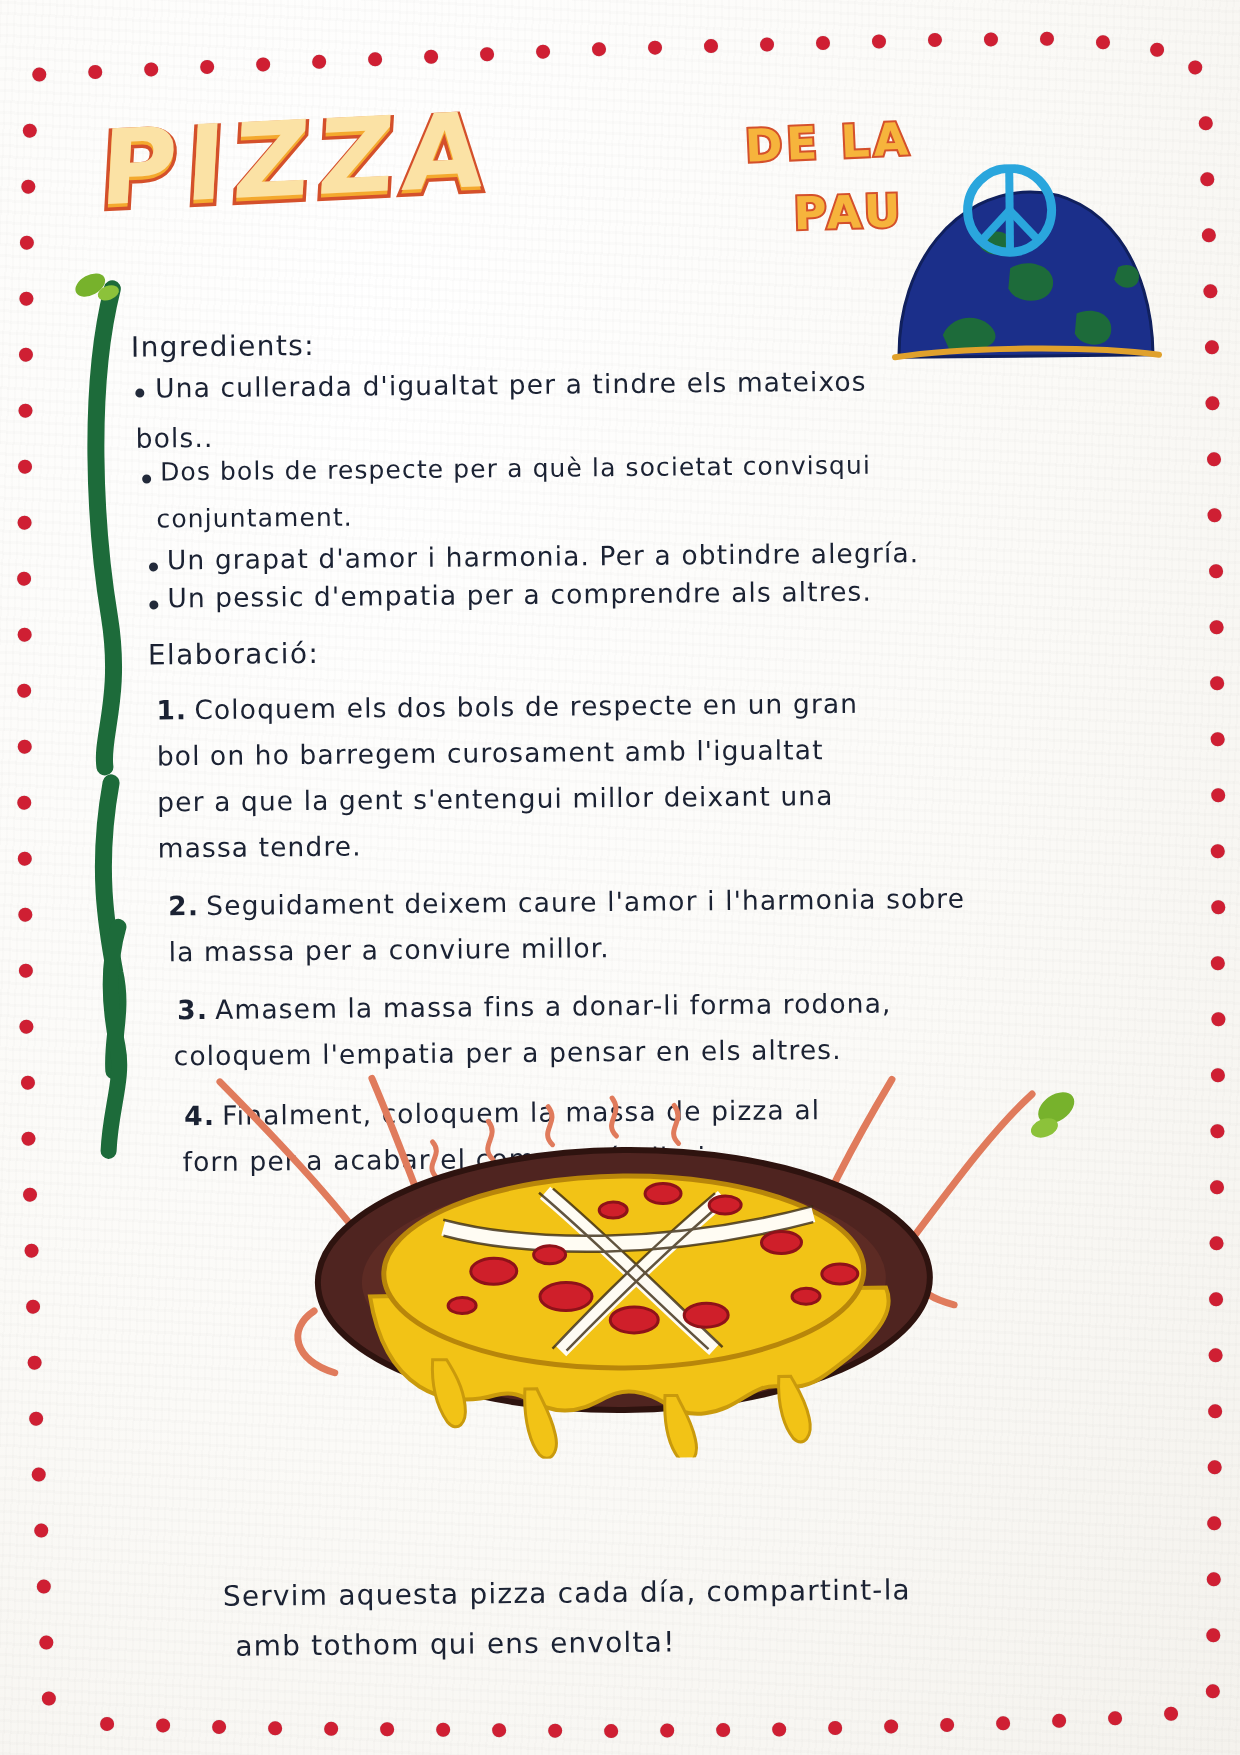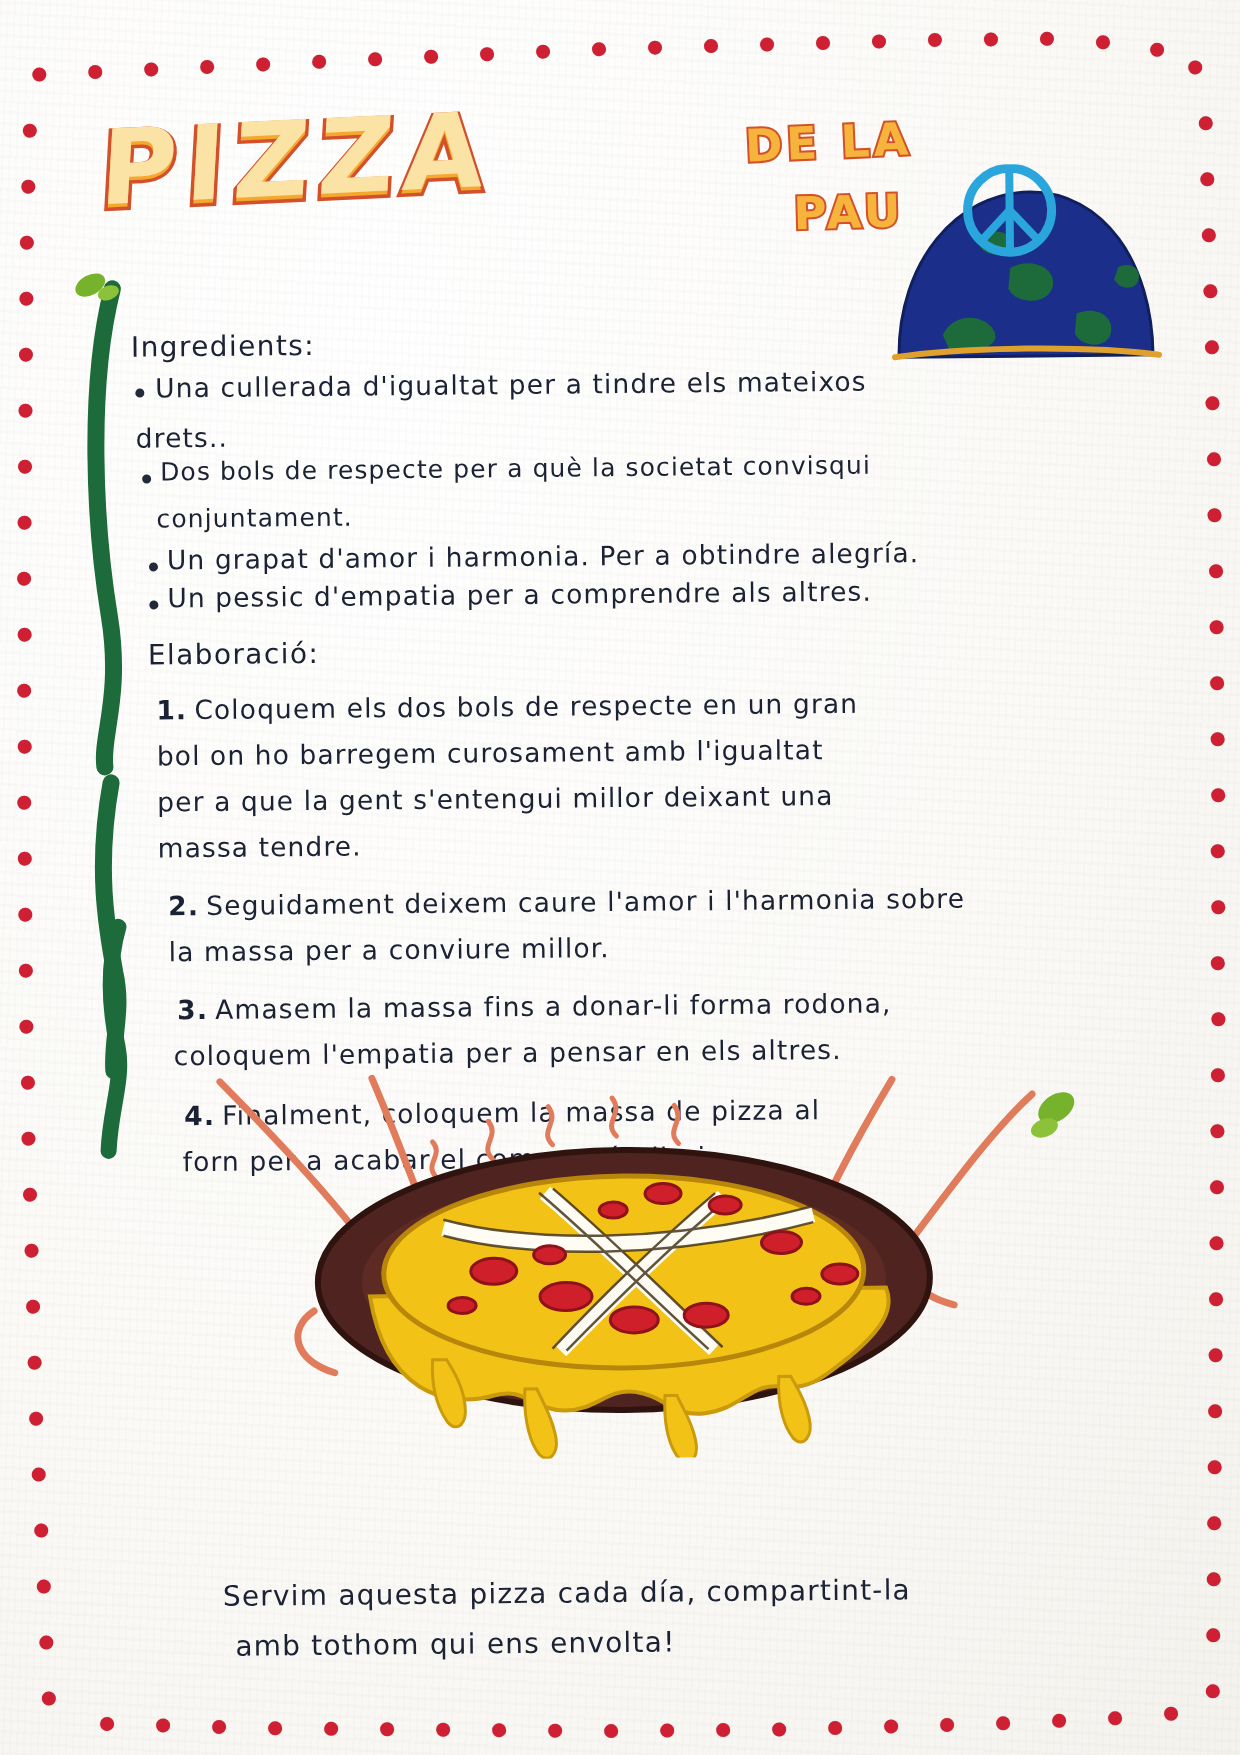--- a/index.html
+++ b/index.html
@@ -298,21 +298,21 @@
 
   <svg class="bracket" style="left:1012px; top:1082px; width:90px; height:80px;" viewBox="0 0 90 80">
     <ellipse cx="42" cy="30" rx="20" ry="13" fill="#77b22c" transform="rotate(-34 42 30)"></ellipse>
     <ellipse cx="30" cy="50" rx="14" ry="9" fill="#8cc23a" transform="rotate(-20 30 50)"></ellipse>
   </svg>
 
   <div class="sect-title hand" style="left:136px; top:326px;">Ingredients:</div>
 
   <div class="bullet" style="left:140px; top:384px;"></div>
   <div class="line hand" style="left:160px; top:368px;">Una cullerada d'igualtat per a tindre els mateixos</div>
-  <div class="line hand" style="left:140px; top:418px;">drets..</div>
+  <div class="line hand" style="left:140px; top:418px;">bols..</div>
 
   <div class="bullet" style="left:146px; top:470px;"></div>
   <div class="line hand" style="left:164px; top:453px; font-size:25px;">Dos bols de respecte per a què la societat convisqui</div>
   <div class="line hand" style="left:160px; top:500px; font-size:25px;">conjuntament.</div>
 
   <div class="bullet" style="left:152px; top:558px;"></div>
   <div class="line hand" style="left:170px; top:540px;">Un grapat d'amor i harmonia. Per a obtindre alegría.</div>
 
   <div class="bullet" style="left:152px; top:596px;"></div>
   <div class="line hand" style="left:170px; top:578px;">Un pessic d'empatia per a comprendre als altres.</div>

